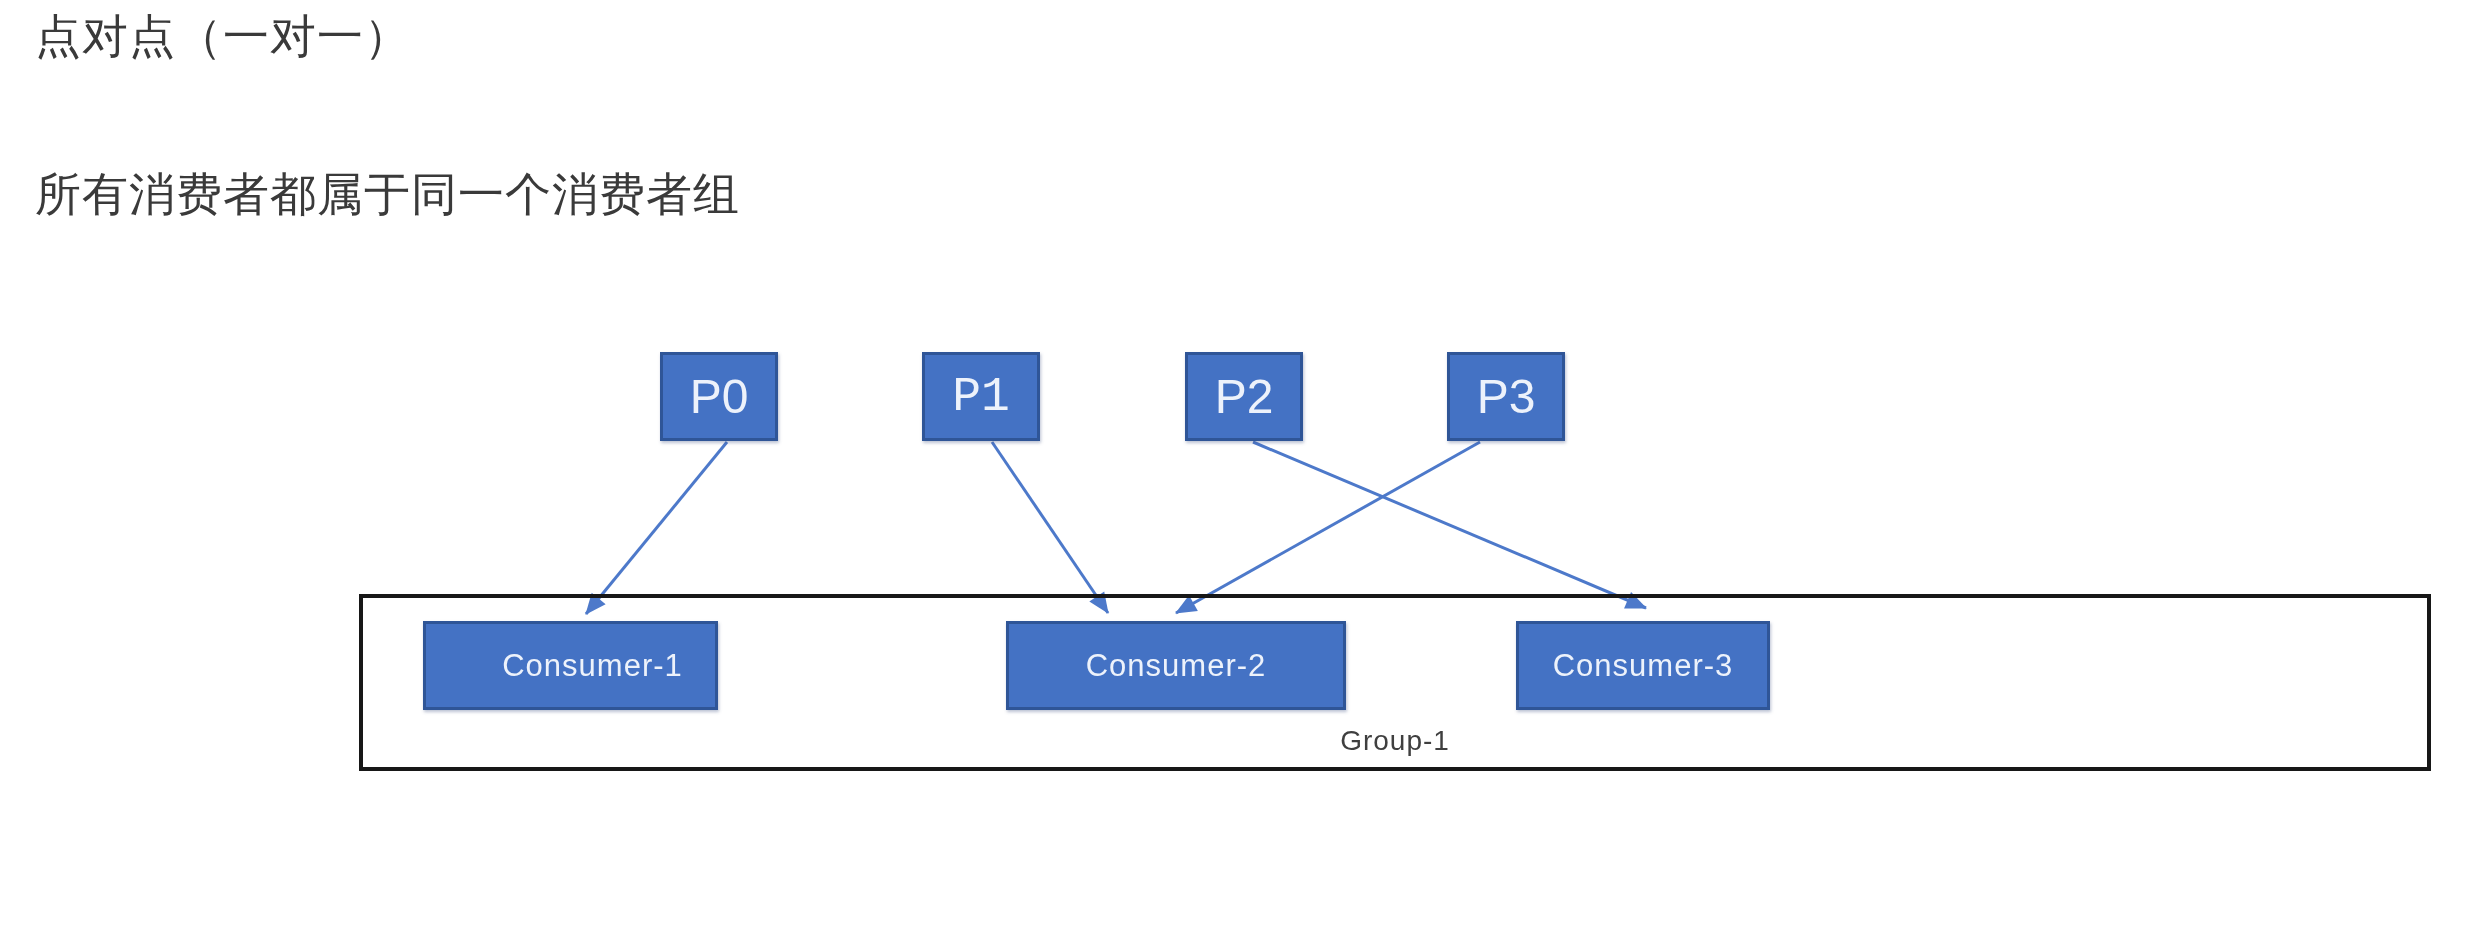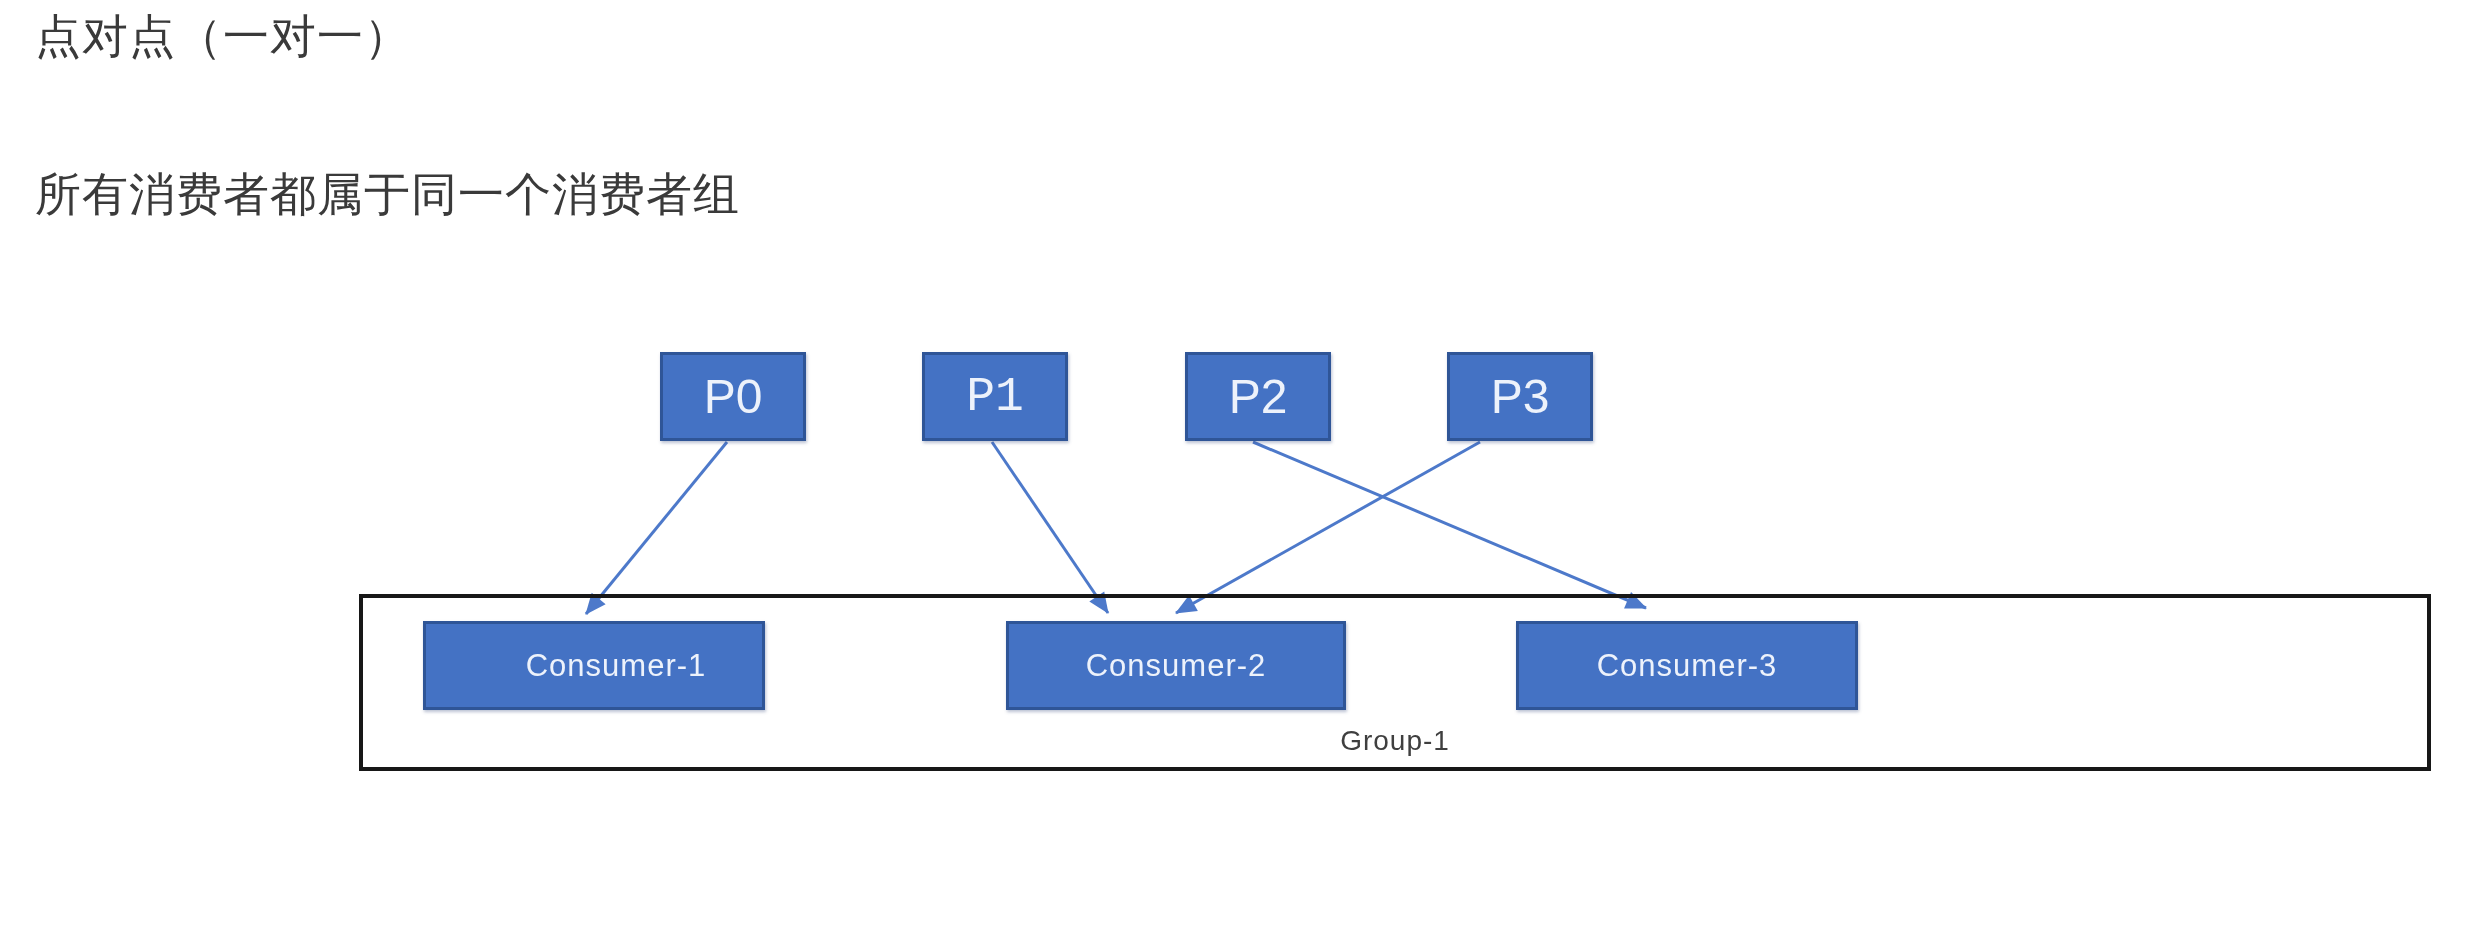--- a/index.html
+++ b/index.html
@@ -64,37 +64,37 @@
     display: flex;
     align-items: center;
     justify-content: center;
     background: var(--node-fill);
     border: 3px solid var(--node-border);
     color: var(--node-text);
     box-shadow: 1px 2px 3px rgba(60,80,130,0.35);
   }
   .partition {
     top: 352px;
-    width: 146px;
+    width: 118px;
     height: 89px;
     font-size: 48px;
   }
   .partition.p0 { left: 660px; }
   .partition.p1 { left: 922px; font-family: Liberation Mono, monospace; }
   .partition.p2 { left: 1185px; }
   .partition.p3 { left: 1447px; }
   .consumer {
     top: 621px;
     height: 89px;
     font-size: 31px;
     letter-spacing: 1px;
   }
-  .consumer.c1 { left: 423px;  width: 342px; padding-left: 44px; }
+  .consumer.c1 { left: 423px;  width: 295px; padding-left: 44px; }
   .consumer.c2 { left: 970px;  width: 340px; margin-left: 36px; }
-  .consumer.c3 { left: 1516px; width: 342px; }
+  .consumer.c3 { left: 1516px; width: 254px; }
   .group-box {
     position: absolute;
     left: 359px;
     top: 594px;
     width: 2072px;
     height: 177px;
     border: 4px solid var(--group-border);
     background: transparent;
   }
   .group-label {

